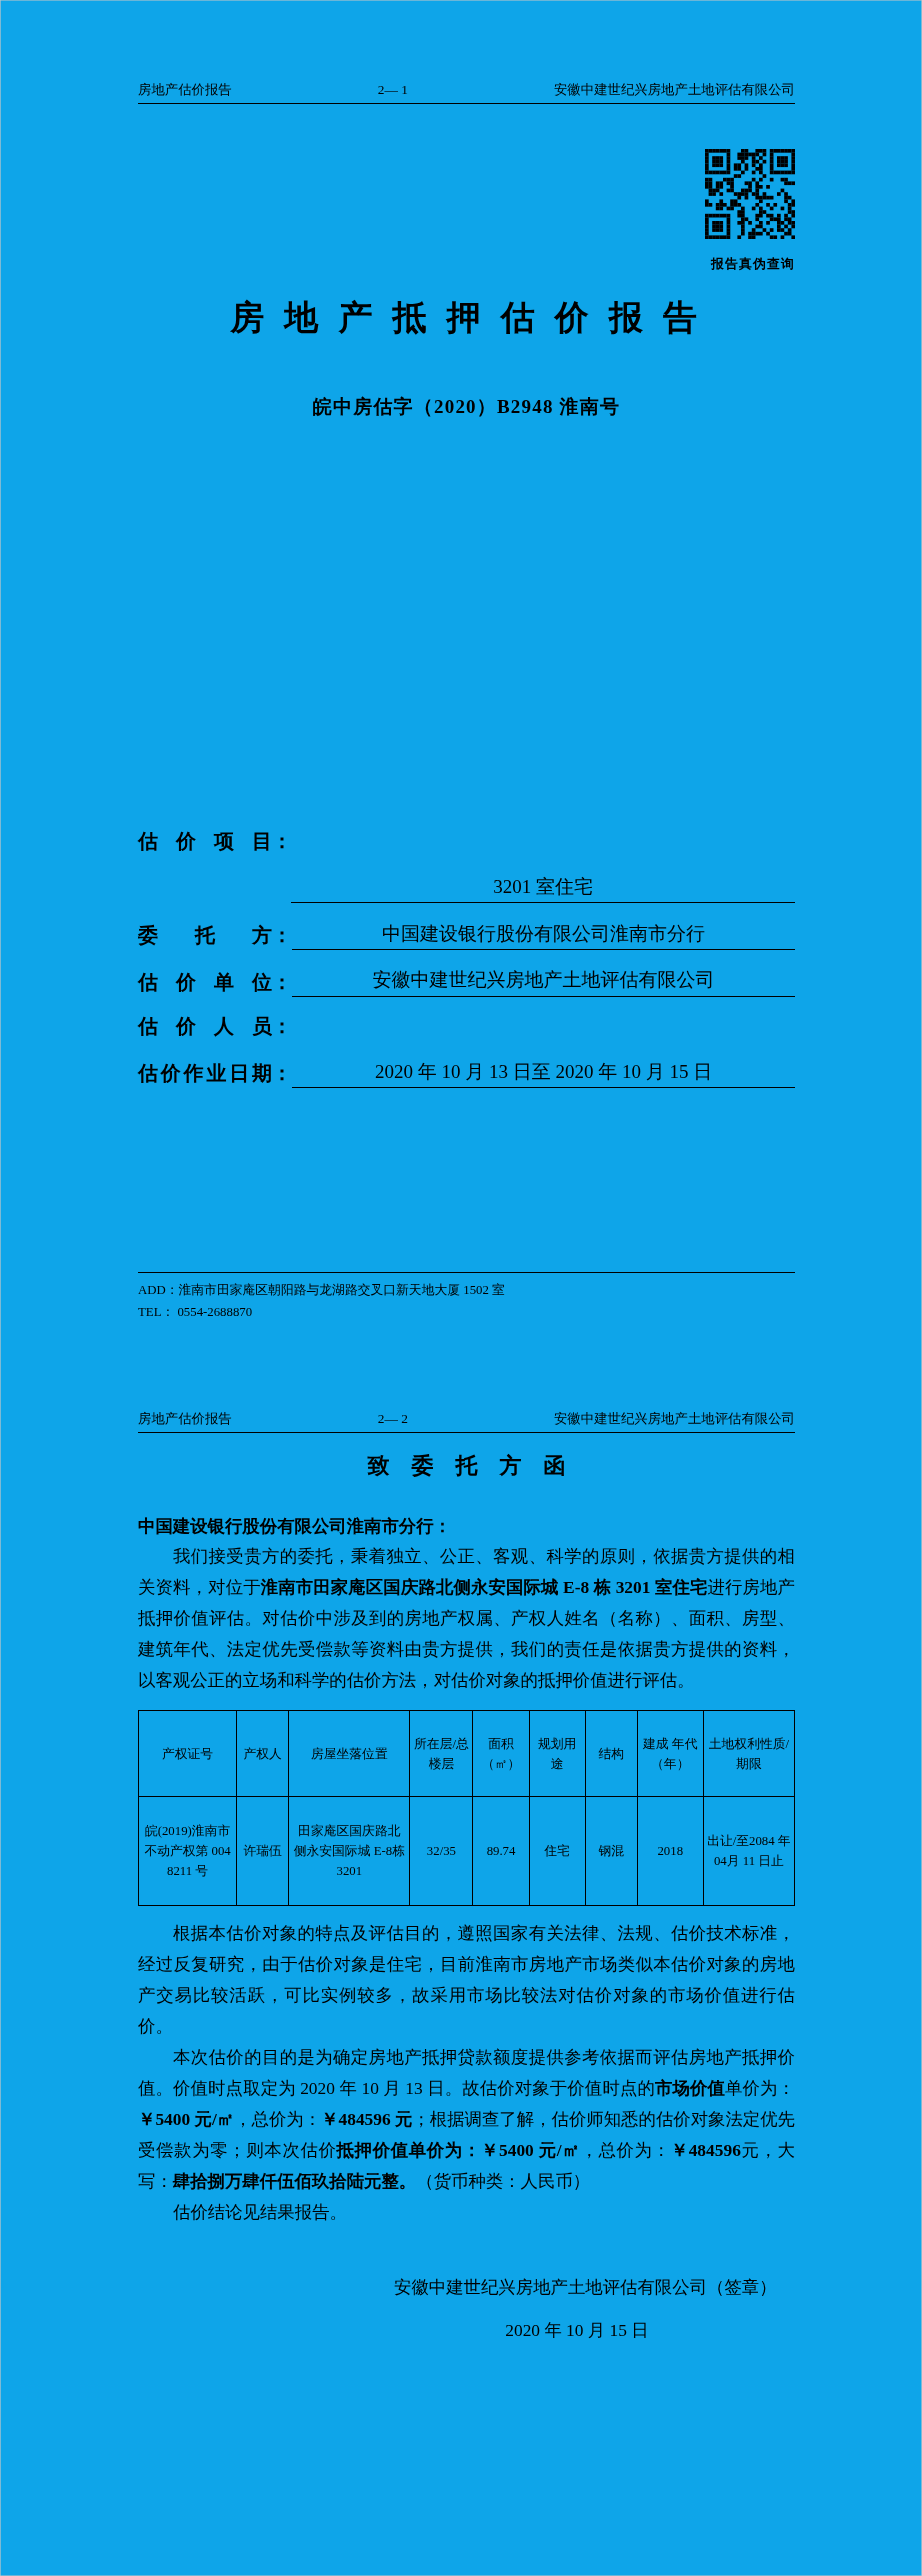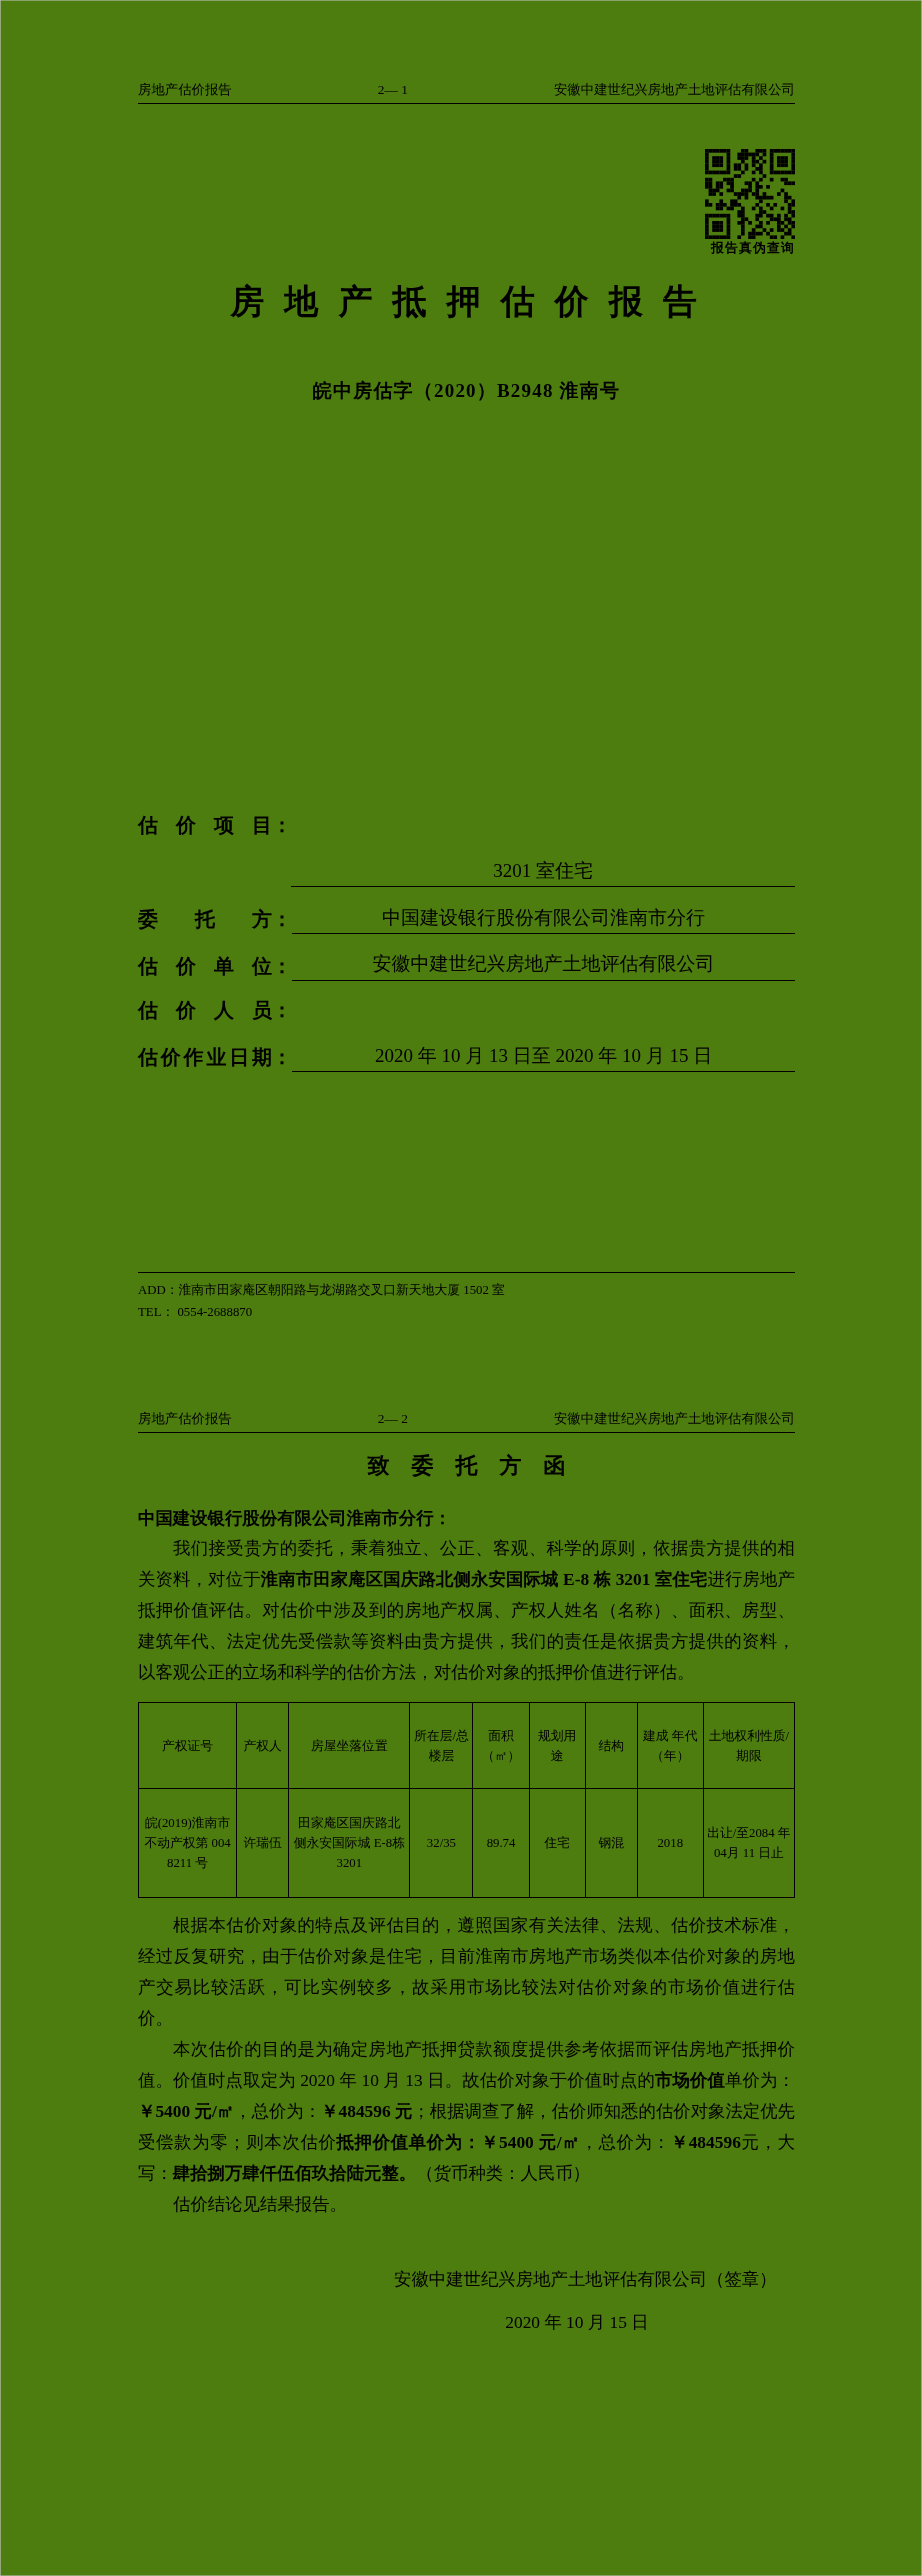--- a/index.html
+++ b/index.html
@@ -3,36 +3,36 @@
 <meta charset="utf-8">
 <style>
   * { margin:0; padding:0; box-sizing:border-box; }
   html,body { background:#ffffff; }
   body {
     width:922px; height:2576px;
     font-family:"Liberation Serif","DejaVu Serif",serif;
     color:#000;
   }
   .sheet { width:922px; height:2576px; position:relative; overflow:hidden;
-           box-shadow: inset 0 0 0 0.6px #c8c8c8; background:#4d7c0f; }
+           box-shadow: inset 0 0 0 0.6px #c8c8c8; background:#0ea5e9; }
   .page { position:relative; height:1288px; padding:0 127px 0 138px; }
 
   .doc-header {
     display:flex; justify-content:space-between; align-items:flex-end;
     border-bottom:1.2px solid #000; padding-bottom:4.6px;
     font-size:13.4px; line-height:17.4px;
   }
   .page1 .doc-header { margin-top:81px; }
   .page2 .doc-header { margin-top:41px; }
 
   
   .qr-block { margin-top:45px; display:flex; flex-direction:column; align-items:flex-end; }
   .qr-box { width:90px; height:90px; }
   .qr-box svg rect { fill:#000; }
-  .qr-caption { margin-top:1px; font-size:12.8px; font-weight:bold; letter-spacing:1.2px; }
+  .qr-caption { margin-top:17px; font-size:12.8px; font-weight:bold; letter-spacing:1.2px; }
 
   .report-title {
     margin-top:22px; text-align:center;
     font-size:34px; font-weight:bold; letter-spacing:5.8px; line-height:46px;
   }
   .doc-number {
     margin-top:53px; text-align:center;
     font-size:19px; font-weight:bold; letter-spacing:1.2px;
   }
 
@@ -53,21 +53,21 @@
     position:absolute; left:138px; right:127px; bottom:46px;
     border-top:1.2px solid #000; padding-top:5.8px;
     font-size:12.8px; line-height:22px;
   }
 
   
   .letter-title {
     margin-top:16.3px; text-align:center;
     font-size:22px; font-weight:bold; line-height:33px;
   }
-  .greeting { margin-top:21px; font-size:17.4px; font-weight:bold; line-height:30px; }
+  .greeting { margin-top:29px; font-size:17.4px; font-weight:bold; line-height:30px; }
   .para {
     font-size:17.4px; line-height:31px; text-align:justify;
     text-indent:35px; word-break:break-all;
   }
   .para b, .para .b { font-weight:bold; }
 
   table.rights {
     width:100%; border-collapse:collapse; table-layout:fixed;
     margin:14px 0 11.6px 0;
   }

